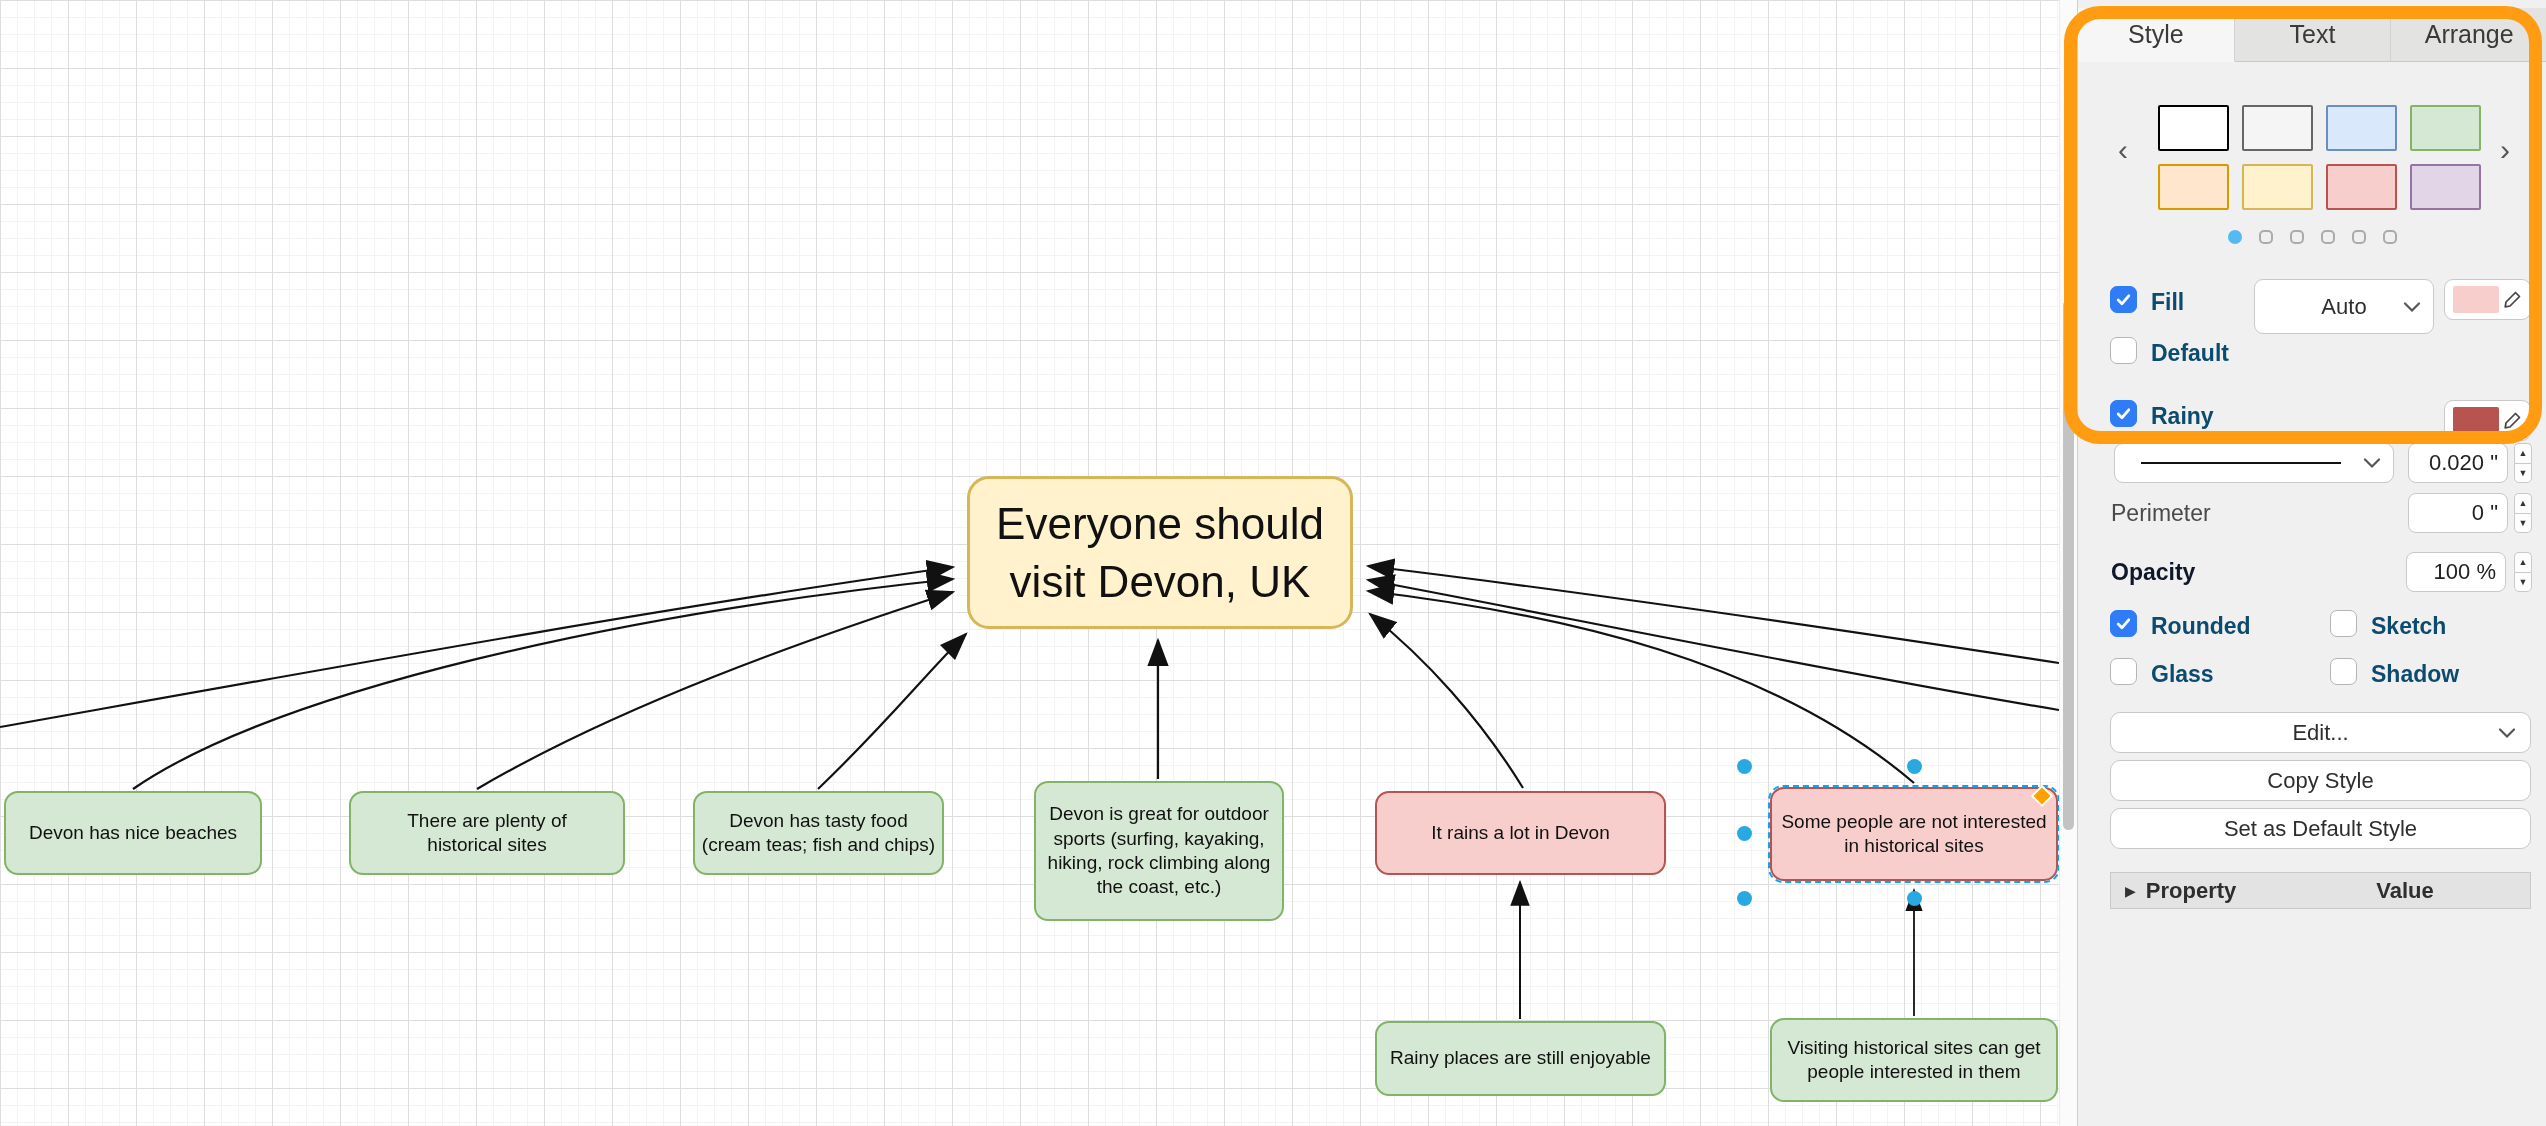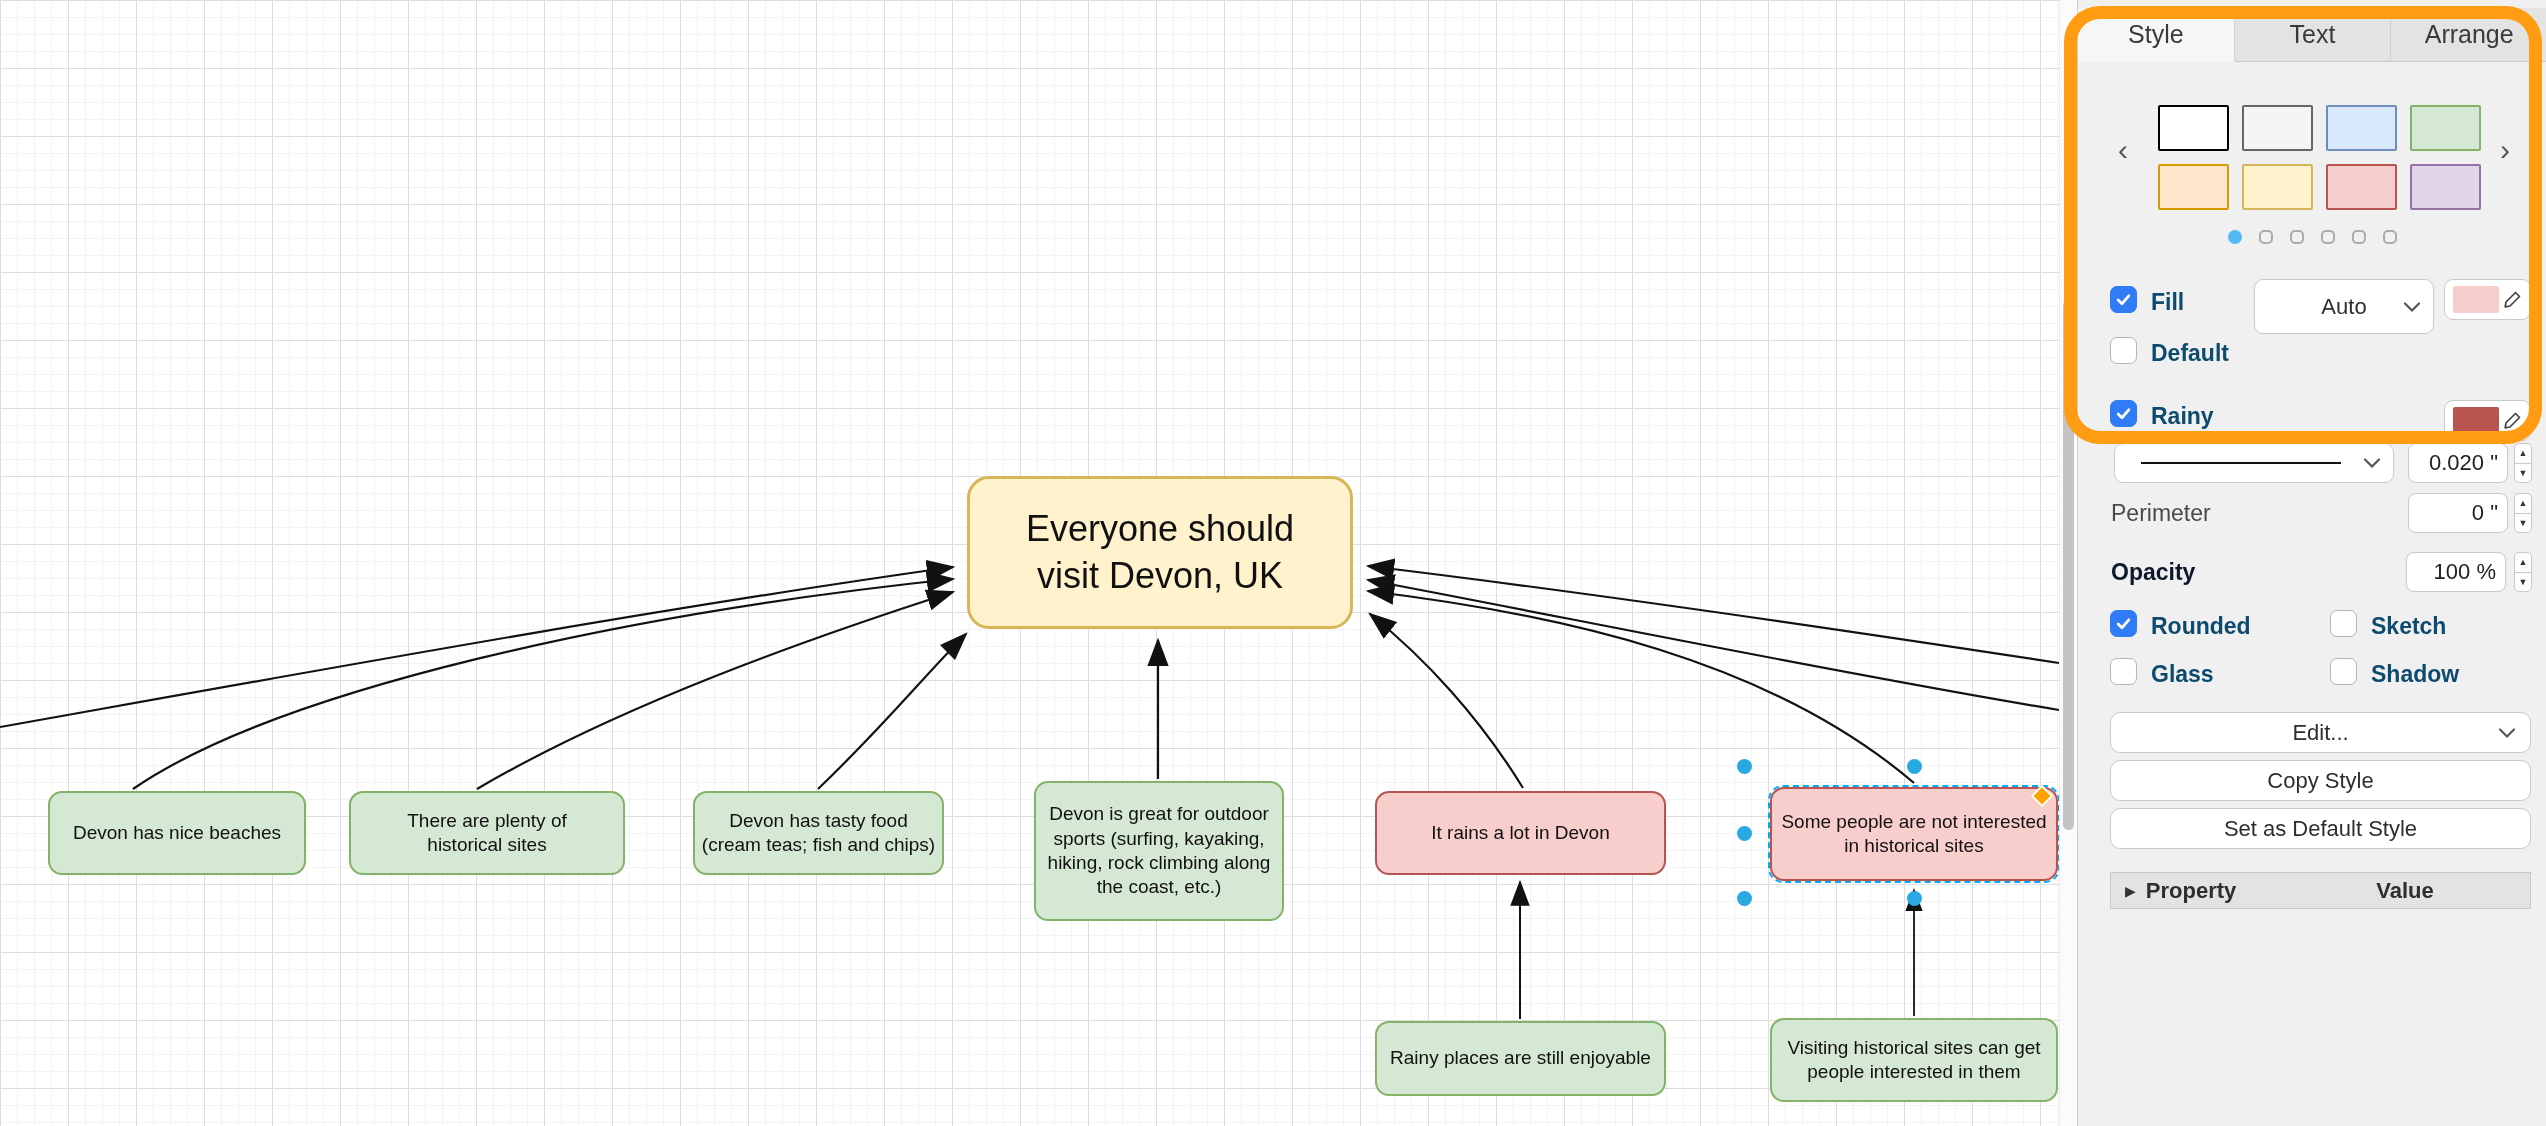--- a/index.html
+++ b/index.html
@@ -19,26 +19,26 @@
       linear-gradient(90deg, #f3f3f3 1px, transparent 1px);
     background-size:68px 68px, 68px 68px, 17px 17px, 17px 17px;
   }
   svg.edges { position:absolute; left:0; top:0; width:2059px; height:1126px; }
 
   .node {
     position:absolute; display:flex; align-items:center; justify-content:center;
     text-align:center; white-space:pre-line; color:#111; line-height:1.28;
     border-radius:14px; padding:4px 6px; font-size:19px;
   }
-  .node.claim { background:#FFF2CC; border:3px solid #D6B656; border-radius:22px; font-size:36px; line-height:1.3; }
+  .node.claim { background:#FFF2CC; border:3px solid #D6B656; border-radius:22px; font-size:44px; line-height:1.3; }
   .node.green { background:#D5E8D4; border:2.5px solid #82B366; }
   .node.red   { background:#F8CECC; border:2.5px solid #B85450; }
 
   .n-claim { left:967px; top:476px; width:386px; height:153px; }
-  .n-g1 { left:4px;    top:791px; width:258px; height:84px;margin-left:44px; }
+  .n-g1 { left:4px;    top:791px; width:258px; height:84px; }
   .n-g2 { left:349px;  top:791px; width:276px; height:84px;text-align:center; }
   .n-g3 { left:693px;  top:791px; width:251px; height:84px; }
   .n-g4 { left:1034px; top:781px; width:250px; height:140px; }
   .n-r1 { left:1375px; top:791px; width:291px; height:84px; }
   .n-r2 { left:1770px; top:787px; width:288px; height:94px; }
   .n-g5 { left:1375px; top:1021px; width:291px; height:75px; }
   .n-g6 { left:1770px; top:1018px; width:288px; height:84px; }
 
   .selection-outline {
     position:absolute; left:1768px; top:785px; width:292px; height:98px;

